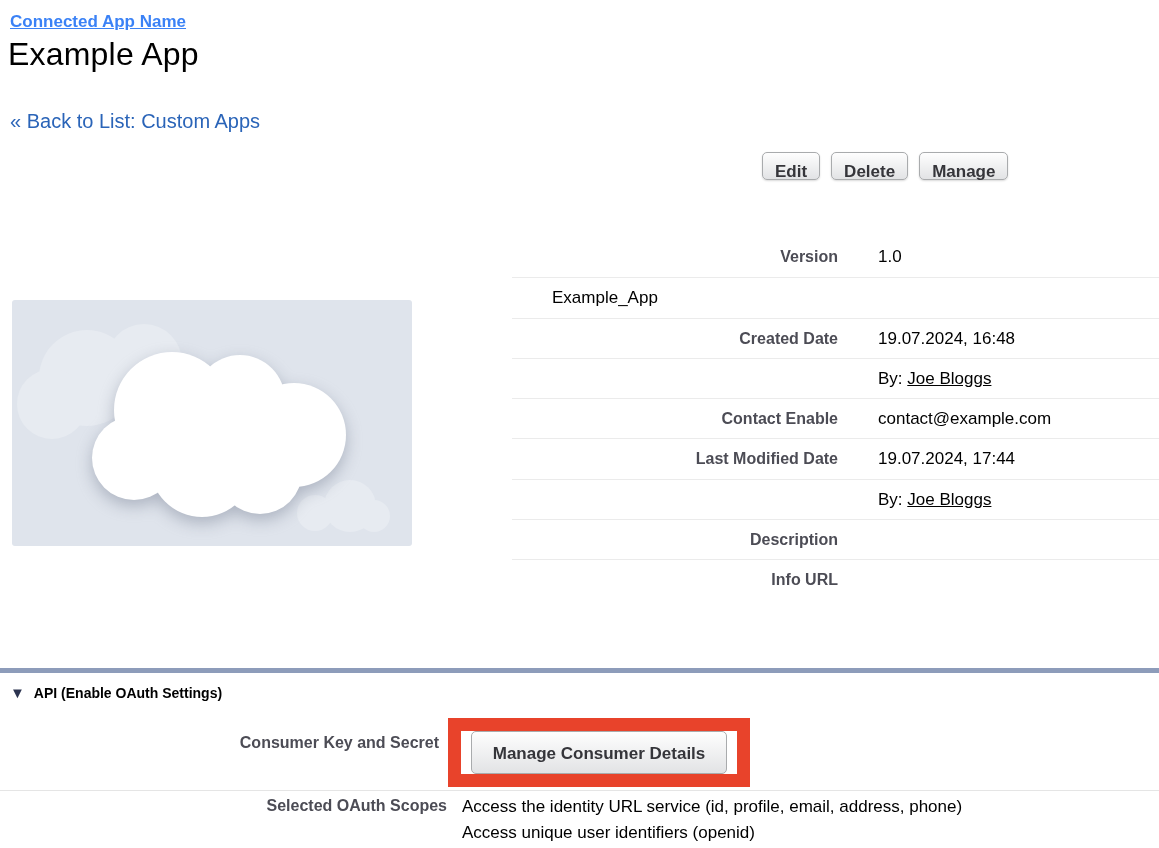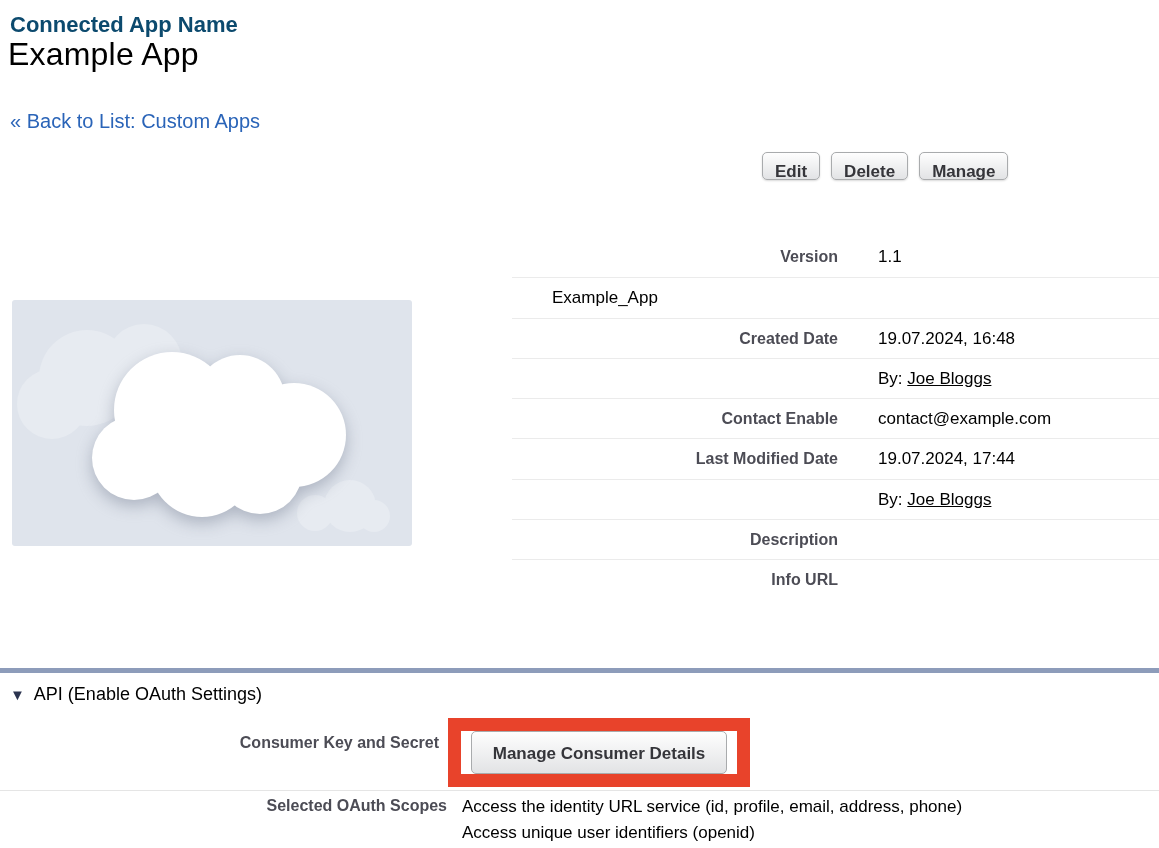--- a/index.html
+++ b/index.html
@@ -1,19 +1,19 @@
 <!DOCTYPE html>
 <html><head>
 <meta charset="utf-8">
 <style>
   html,body { margin:0; padding:0; background:#fff; }
   body { font-family:"Liberation Sans", sans-serif; }
   .page { position:relative; width:1159px; height:848px; background:#fff; overflow:hidden; }
 
-  .eyebrow { position:absolute; left:10px; top:12px; font-size:22px; font-weight:bold; color:#0c4a6e; }
+  .eyebrow { position:absolute; left:10px; top:12px; font-size:17px; font-weight:bold; color:#3b82f6;text-decoration:underline; }
   .page-title { position:absolute; left:8px; top:36px; font-size:32px; color:#000; letter-spacing:0.2px; }
   .back-link { position:absolute; left:10px; top:110px; font-size:20px; color:#2a64b8; text-decoration:none; cursor:pointer; }
 
   .toolbar { position:absolute; left:762px; top:152px; display:flex; gap:11px; }
   .btn {
     height:28px; line-height:37px; padding:0 12px; box-sizing:border-box;
     font-family:inherit; font-size:17px; font-weight:bold; color:#35353a;
     background:linear-gradient(#fefefe,#e2e3e5); border:1px solid #a9abad; border-radius:5px;
     box-shadow:0 1px 2px rgba(0,0,0,.15); cursor:pointer;
   }
@@ -23,21 +23,21 @@
   .details { position:absolute; left:512px; top:237px; width:662px; }
   .drow { display:flex; height:40.3px; line-height:40px; box-sizing:border-box; }
   .drow + .drow { border-top:1px solid #ebebeb; }
   .dlabel { width:326px; text-align:right; font-weight:bold; font-size:16px; color:#4c4c55; white-space:nowrap; }
   .dvalue { margin-left:40px; font-size:17px; color:#000; white-space:nowrap; }
   .dvalue a { color:#000; text-decoration:underline; cursor:pointer; }
 
   .section-bar { position:absolute; left:0; top:668px; width:1159px; height:5px; background:#8d9cba; }
   .section-head { position:absolute; left:10px; top:684px; display:flex; align-items:center; }
   .twisty { color:#2c3450; font-size:15px; margin-right:9px; cursor:pointer; }
-  .section-title { font-weight:normal; font-size:18px; color:#000; }
+  .section-title { font-weight:bold; font-size:14px; color:#000; }
 
   .consumer-label { position:absolute; left:0; top:733px; width:407px; text-align:right; font-weight:bold; font-size:16px; color:#4c4c55; line-height:20px;padding-left:32px; }
   .annotation {
     position:absolute; left:448px; top:718px; width:302px; height:69px; box-sizing:border-box;
     border:13px solid #e8432b; background:#fff;
     display:flex; align-items:center; justify-content:center;
   }
   .manage-btn {
     height:43px; padding:12px 21px; box-sizing:border-box;
     font-family:inherit; font-size:17px; font-weight:bold; color:#35353a;
@@ -81,21 +81,21 @@
         <circle cx="122" cy="158" r="42"></circle>
         <circle cx="190" cy="165" r="52"></circle>
         <circle cx="248" cy="172" r="42"></circle>
       </g>
     </svg>
   </div>
 
   <div class="details">
     <div class="drow">
       <div class="dlabel">Version</div>
-      <div class="dvalue">1.1</div>
+      <div class="dvalue">1.0</div>
     </div>
     <div class="drow">
       <div class="dvalue">Example_App</div>
     </div>
     <div class="drow">
       <div class="dlabel">Created Date</div>
       <div class="dvalue">19.07.2024, 16:48</div>
     </div>
     <div class="drow">
       <div class="dlabel"></div>

